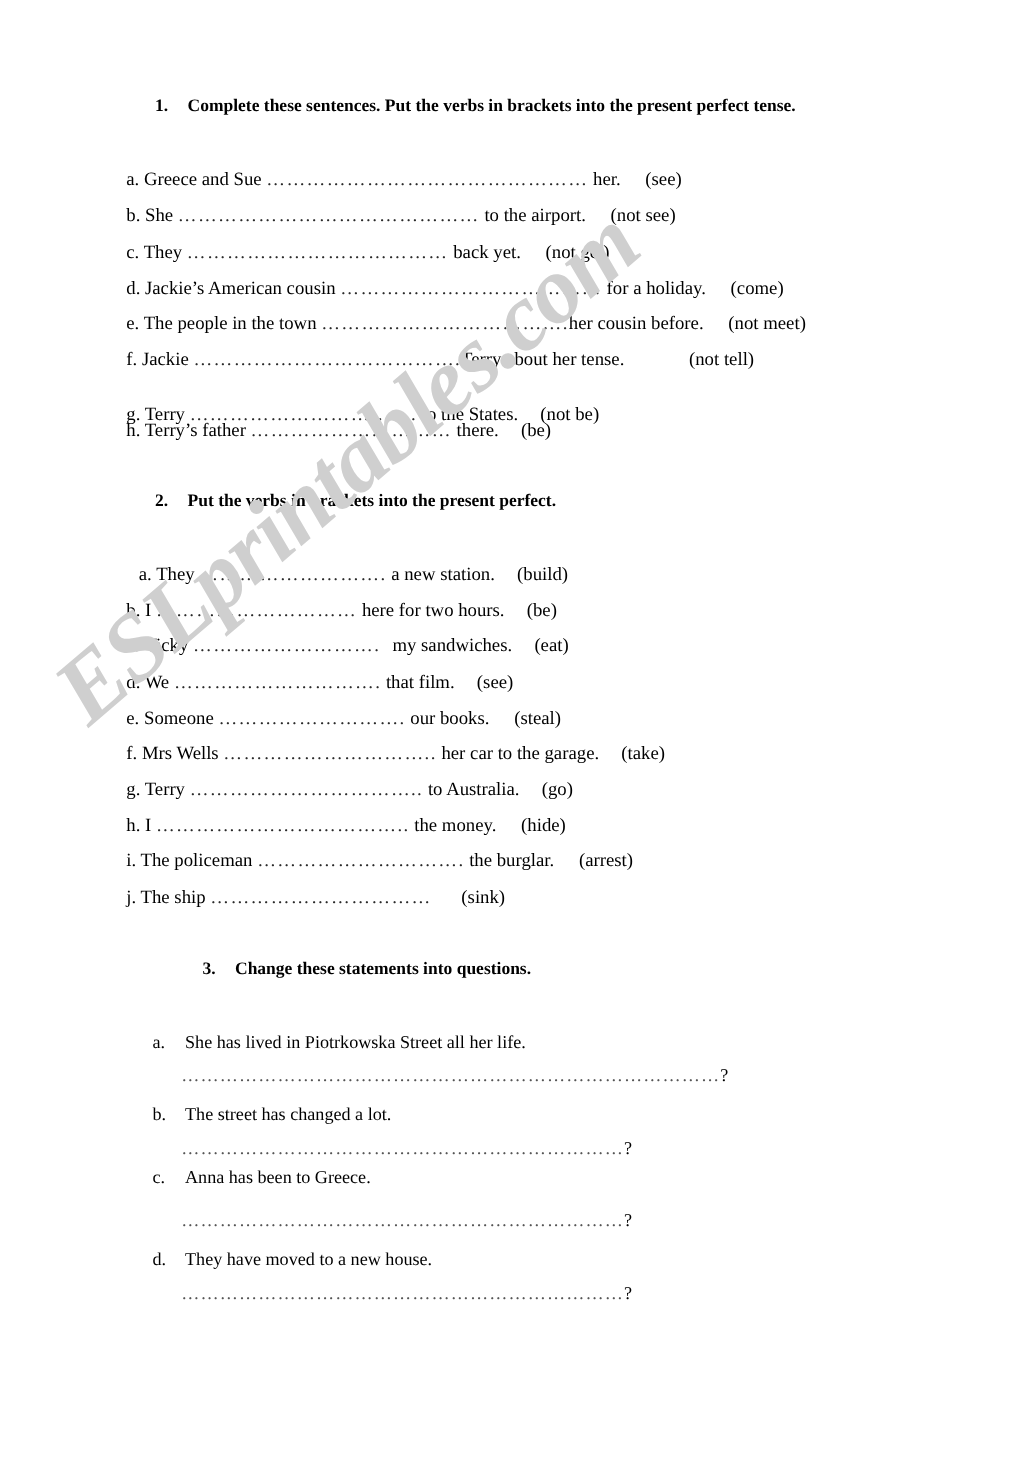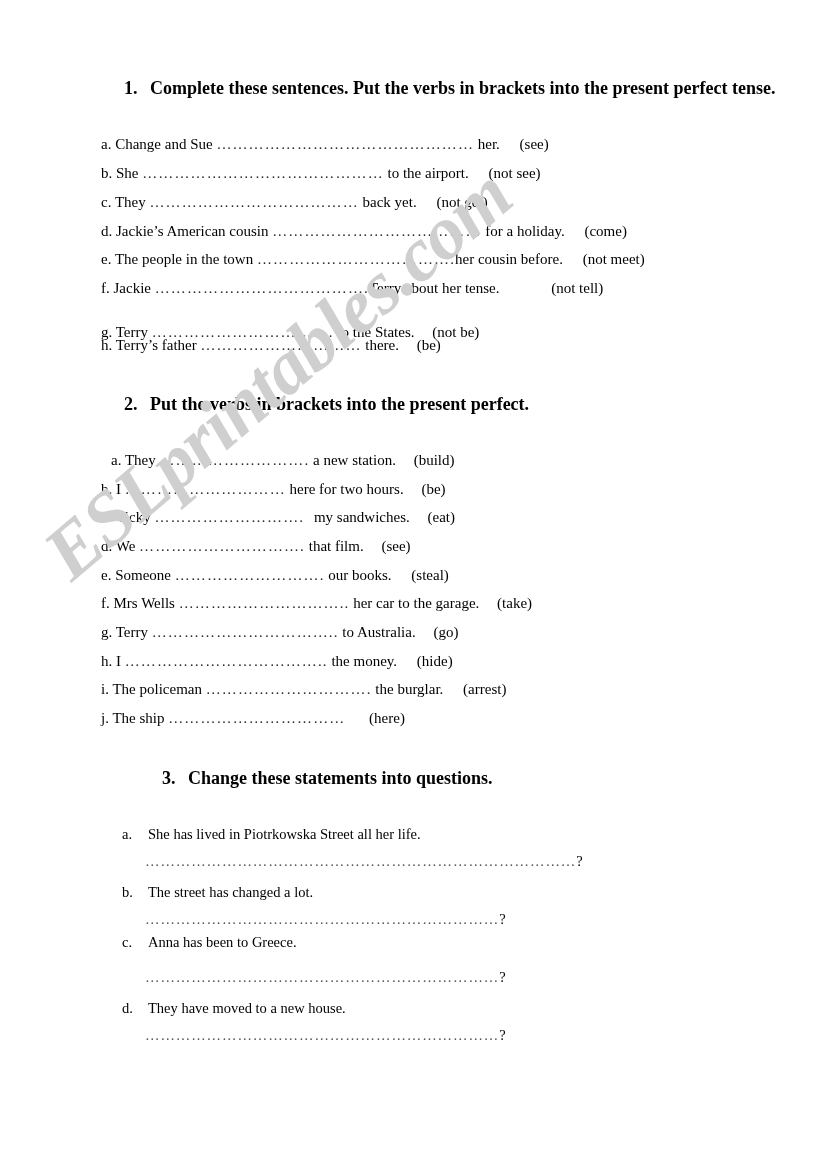--- a/index.html
+++ b/index.html
@@ -51,21 +51,21 @@
   }
 
   .section {
     position: absolute;
     left: 0;
     width: 821px;
   }
 
   .sec-heading {
     font-weight: bold;
-    font-size: 18px;
+    font-size: 14px;
     line-height: 1.2;
     white-space: nowrap;
   }
   .sec-heading .num {
     display: inline-block;
     width: 26px;
   }
 
   .qline {
     font-size: 15px;
@@ -115,21 +115,21 @@
 
   <div id="content">
 
     <div class="section" style="top:78px;">
       <div class="sec-heading" style="margin-left:124px;">
         <span class="num">1.</span><span>Complete these sentences. Put the verbs in brackets into the present perfect tense.</span>
       </div>
 
       <div class="qline" style="position:absolute; left:101px; top:58px;">
         <span class="lbl">a.</span>
-        <span>Change and Sue</span>
+        <span>Greece and Sue</span>
         <span class="dots">…………………………………………</span>
         <span>her.</span>
         <span class="verb" style="margin-left:16px;">(see)</span>
       </div>
 
       <div class="qline" style="position:absolute; left:101px; top:87px;">
         <span class="lbl">b.</span>
         <span>She</span>
         <span class="dots">………………………………………</span>
         <span>to the airport.</span>
@@ -258,21 +258,21 @@
         <span class="dots">………………………….</span>
         <span>the burglar.</span>
         <span class="verb" style="margin-left:16px;">(arrest)</span>
       </div>
 
       <div class="qline" style="position:absolute; left:101px; top:316px;">
         <span class="lbl">j.</span>
         <span>The ship</span>
         <span class="dots">……………………………</span>
         <span></span>
-        <span class="verb" style="margin-left:20px;">(here)</span>
+        <span class="verb" style="margin-left:20px;">(sink)</span>
       </div>
     </div>
 
     <div class="section" style="top:768px;padding-left:38px;">
       <div class="sec-heading" style="margin-left:124px;">
         <span class="num">3.</span><span>Change these statements into questions.</span>
       </div>
 
       <div class="q3-item">
         <div class="stmt" style="position:absolute; left:122px; top:58px;">

